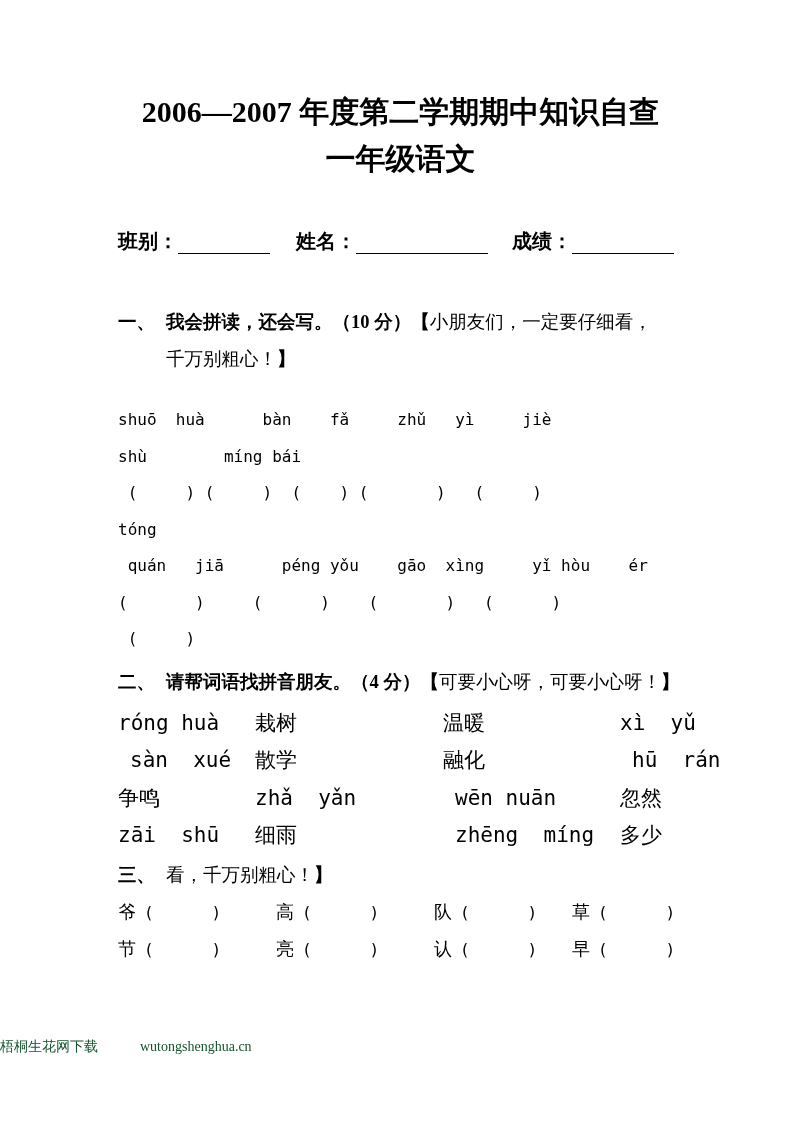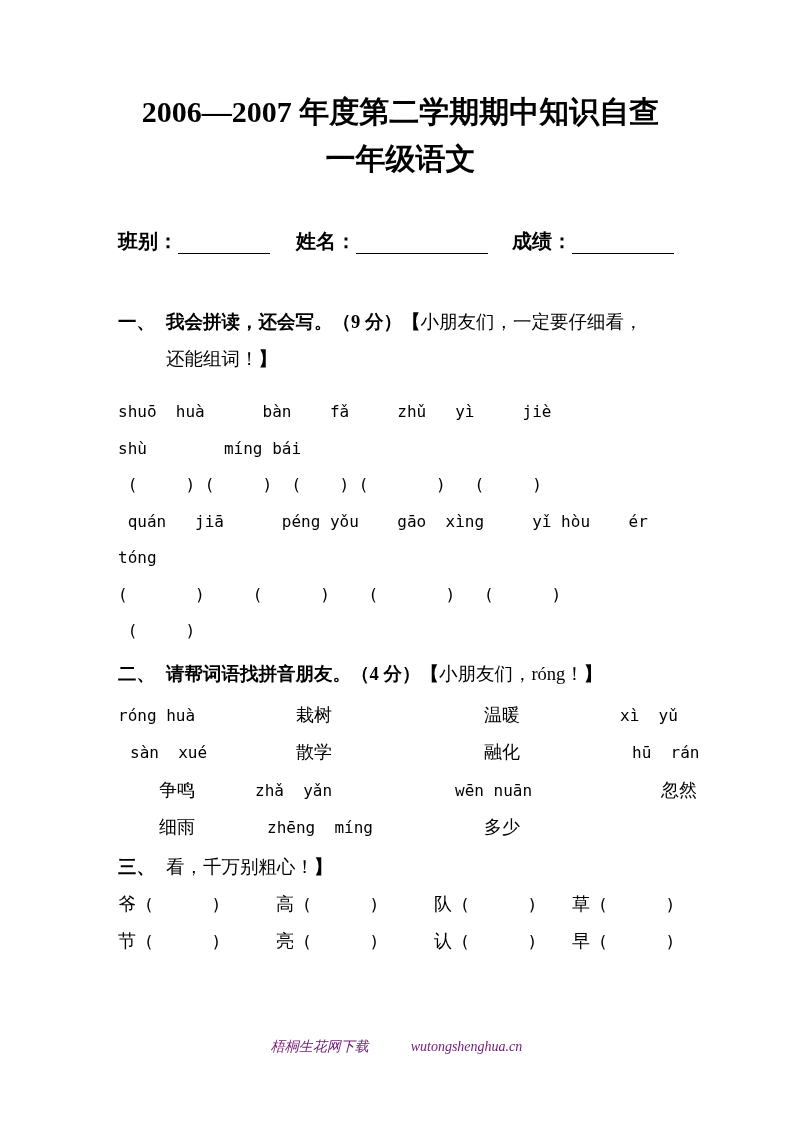--- a/index.html
+++ b/index.html
@@ -52,64 +52,62 @@
   .sec3 { margin-top: 2px; }
   .sec-num {
     width: 48px;
     flex: 0 0 48px;
     font-weight: bold;
   }
   .sec-body { flex: 1; }
   .sec-line { white-space: nowrap; }
   .bold { font-weight: bold; }
   
-  .pinyin-block { margin-top: 16px; }
+  .pinyin-block { margin-top: 24px; }
   .pline {
     font-family: "DejaVu Sans Mono", monospace;
     font-size: 16px;
     line-height: 36.5px;
     white-space: pre;
   }
   
   .match-grid {
     margin-top: 4px;
     display: grid;
     grid-template-columns: 137px 188px 177px auto;
     line-height: 37.5px;
   }
   .match-grid .py {
     font-family: "DejaVu Sans Mono", monospace;
-    font-size: 16px;
+    font-size: 21px;
     white-space: pre;
   }
   .match-grid .py.c3 { padding-left: 12px; }
-  .match-grid .word { font-size: 18px; margin-left: 41px; }
+  .match-grid .word { font-size: 21px; }
   
   .zuci-grid {
     display: grid;
     grid-template-columns: 158px 158px 138px auto;
     line-height: 37px;
     font-size: 18px;
   }
   .zuci-cell { white-space: pre; }
   .zuci-cell .paren {
     font-family: "DejaVu Sans Mono", monospace;
     font-size: 16px;
     margin-left: 8px;
   }
   
   .footer {
     position: absolute;
     top: 1038px;
     left: 0;
     width: 100%;
-    text-align: center;
     font-size: 14px;
-    color: #701a75;
-    font-style: italic;
+    color: #14532d;
   }
   .footer .site-name { margin-right: 42px; }
 </style>
 </head>
 <body>
 
 <div class="page">
   <div class="content">
 
     <div class="title">
@@ -122,59 +120,60 @@
       <span class="blank b1"></span>
       <span>姓名：</span>
       <span class="blank b2"></span>
       <span>成绩：</span>
       <span class="blank b3"></span>
     </div>
 
     <div class="section sec1">
       <div class="sec-num">一、</div>
       <div class="sec-body">
-        <div class="sec-line"><span class="bold">我会拼读，还会写。（9 分）【</span><span>小朋友们，一定要仔细看，</span></div>
-        <div class="sec-line"><span>还能组词！</span><span class="bold">】</span></div>
+        <div class="sec-line"><span class="bold">我会拼读，还会写。（10 分）【</span><span>小朋友们，一定要仔细看，</span></div>
+        <div class="sec-line"><span>千万别粗心！</span><span class="bold">】</span></div>
       </div>
     </div>
 
     <div class="pinyin-block">
       <div class="pline">shuō  huà      bàn    fǎ     zhǔ   yì     jiè</div>
       <div class="pline">shù        míng bái</div>
       <div class="pline"> (     ) (     )  (    ) (       )   (     )</div>
+      <div class="pline">tóng</div>
       <div class="pline"> quán   jiā      péng yǒu    gāo  xìng     yǐ hòu    ér</div>
-      <div class="pline">tóng</div>
       <div class="pline">(       )     (      )    (       )   (      )</div>
       <div class="pline"> (     )</div>
     </div>
 
     <div class="section sec2">
       <div class="sec-num">二、</div>
       <div class="sec-body">
-        <div class="sec-line"><span class="bold">请帮词语找拼音朋友。（4 分）【</span><span>小朋友们，róng！</span><span class="bold">】</span></div>
+        <div class="sec-line"><span class="bold">请帮词语找拼音朋友。（4 分）【</span><span>可要小心呀，可要小心呀！</span><span class="bold">】</span></div>
       </div>
     </div>
 
     <div class="match-grid">
       <div class="py">róng huà</div>
       <div class="word">栽树</div>
       <div class="word">温暖</div>
 
       <div class="py">xì  yǔ</div>
       <div class="py c3">sàn  xué</div>
       <div class="word">散学</div>
 
       <div class="word">融化</div>
       <div class="py c3">hū  rán</div>
       <div class="word">争鸣</div>
 
       <div class="py">zhǎ  yǎn</div>
       <div class="py c3">wēn nuān</div>
       <div class="word">忽然</div>
 
+      <div class="py">zāi  shū</div>
       <div class="word">细雨</div>
       <div class="py c3">zhēng  míng</div>
       <div class="word">多少</div>
     </div>
 
     <div class="section sec3">
       <div class="sec-num">三、</div>
       <div class="sec-body">
         <div class="sec-line"><span>看，千万别粗心！</span><span class="bold">】</span></div>
       </div>

